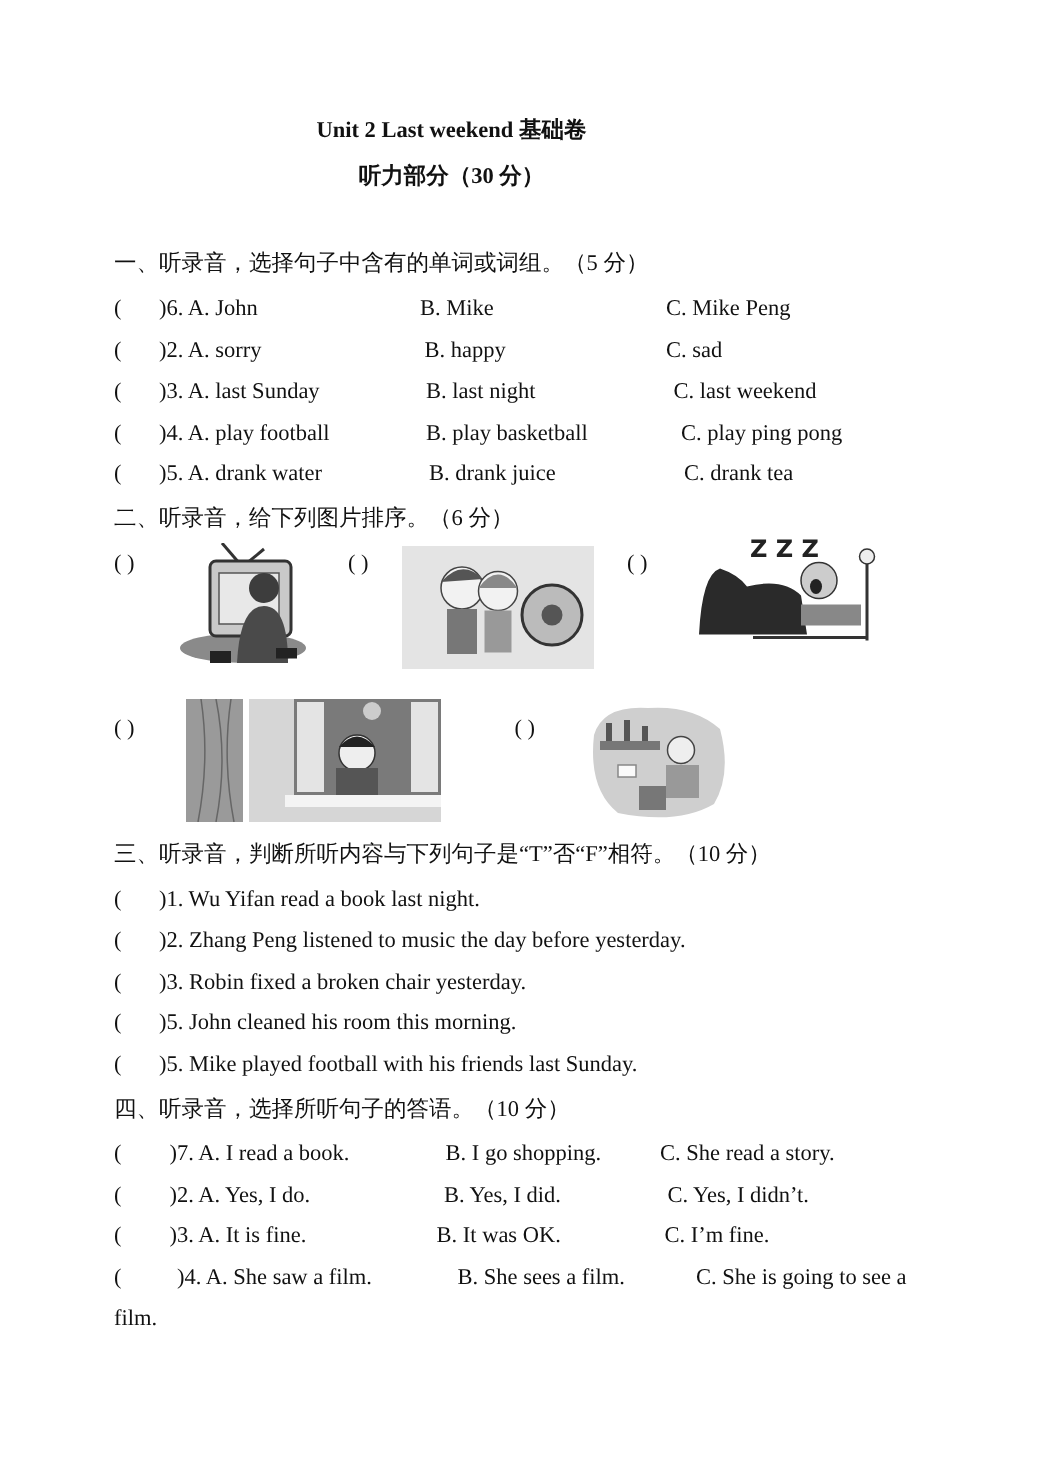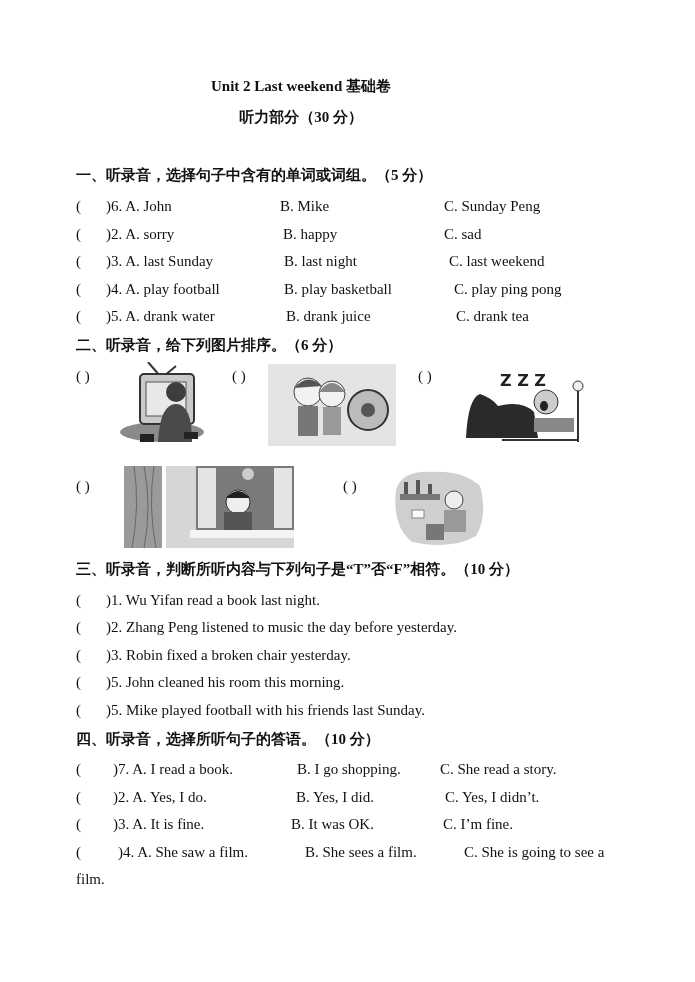--- a/index.html
+++ b/index.html
@@ -1,38 +1,38 @@
 <!DOCTYPE html>
 <html><head>
 <meta charset="utf-8">
 <style>
   html, body { margin: 0; padding: 0; background: #ffffff; }
   body { width: 695px; height: 982px; position: relative; overflow: hidden;
          font-family: "Liberation Serif", "DejaVu Serif", serif; color: #111; }
   .abs { position: absolute; white-space: nowrap; }
   .title { font-weight: bold; font-size: 15px; left: 0; width: 602px; text-align: center; }
-  .sec { font-weight: bold; font-size: 15px; left: 76px; }
+  .sec { font-weight: normal; font-size: 15px; left: 76px; }
   .line { font-size: 15px; }
   .paren { font-size: 15px; }
   .pic { position: absolute; }
   svg { display: block; }
 </style>
 </head>
 <body>
 
 <div class="abs title" style="top:77px">Unit 2 Last weekend 基础卷</div>
 <div class="abs title" style="top:108px">听力部分（30 分）</div>
 
 <div class="abs sec" style="top:166px">一、听录音，选择句子中含有的单词或词组。（5 分）</div>
 
 <div>
   <span class="abs paren" style="left:76px;top:198px">(</span>
   <span class="abs line" style="left:106px;top:198px">)6. A. John</span>
   <span class="abs line" style="left:280px;top:198px">B. Mike</span>
-  <span class="abs line" style="left:444px;top:198px">C. Sunday Peng</span>
+  <span class="abs line" style="left:444px;top:198px">C. Mike Peng</span>
 </div>
 <div>
   <span class="abs paren" style="left:76px;top:226px">(</span>
   <span class="abs line" style="left:106px;top:226px">)2. A. sorry</span>
   <span class="abs line" style="left:283px;top:226px">B. happy</span>
   <span class="abs line" style="left:444px;top:226px">C. sad</span>
 </div>
 <div>
   <span class="abs paren" style="left:76px;top:253px">(</span>
   <span class="abs line" style="left:106px;top:253px">)3. A. last Sunday</span>
@@ -78,21 +78,21 @@
     <circle cx="64" cy="30" r="13" fill="#f2f2f2" stroke="#444"></circle>
     <path d="M51 28 Q64 10 77 28" fill="#888"></path>
     <rect x="30" y="42" width="20" height="30" fill="#777"></rect>
     <rect x="55" y="43" width="18" height="28" fill="#999"></rect>
     <circle cx="100" cy="46" r="20" fill="#bbb" stroke="#333" stroke-width="2"></circle>
     <circle cx="100" cy="46" r="7" fill="#555"></circle>
   </svg>
 </div>
 
 <span class="abs paren" style="left:418px;top:368px">(     )</span>
-<div class="pic" style="left:462px;top:368px;width:124px;height:80px">
+<div class="pic" style="left:462px;top:353px;width:124px;height:80px">
   <svg width="124" height="80" viewBox="0 0 124 80">
     <text x="38" y="18" font-size="16" font-weight="bold" fill="#222" font-family="DejaVu Sans, sans-serif">Z Z Z</text>
     <path d="M4 70 Q6 30 18 26 Q30 30 36 38 Q60 32 72 44 L76 70 Z" fill="#2a2a2a"></path>
     <circle cx="84" cy="34" r="12" fill="#ccc" stroke="#333"></circle>
     <ellipse cx="82" cy="38" rx="4" ry="5" fill="#222"></ellipse>
     <rect x="72" y="50" width="40" height="14" fill="#888"></rect>
     <line x1="116" y1="20" x2="116" y2="74" stroke="#333" stroke-width="2"></line>
     <circle cx="116" cy="18" r="5" fill="#eee" stroke="#333"></circle>
     <line x1="40" y1="72" x2="116" y2="72" stroke="#333" stroke-width="2"></line>
   </svg>

